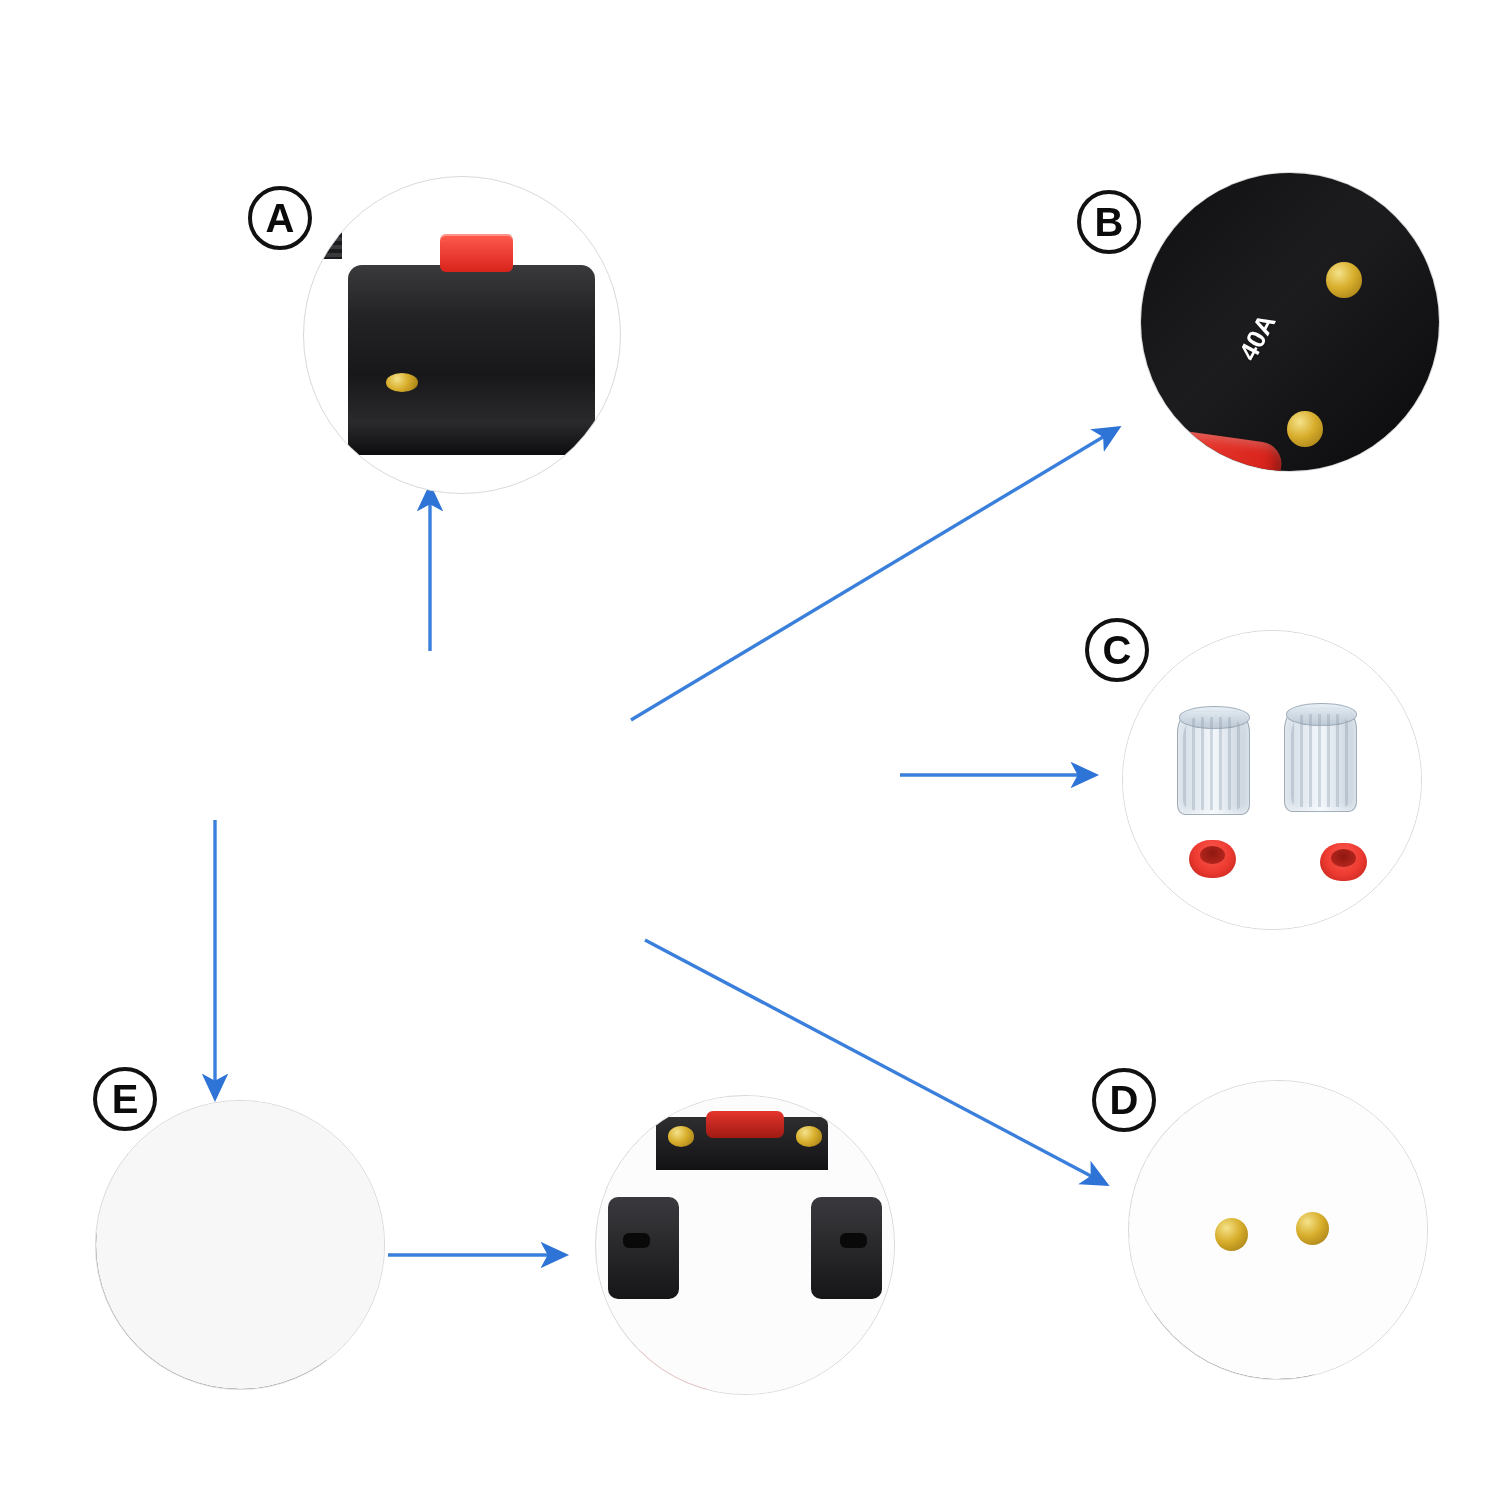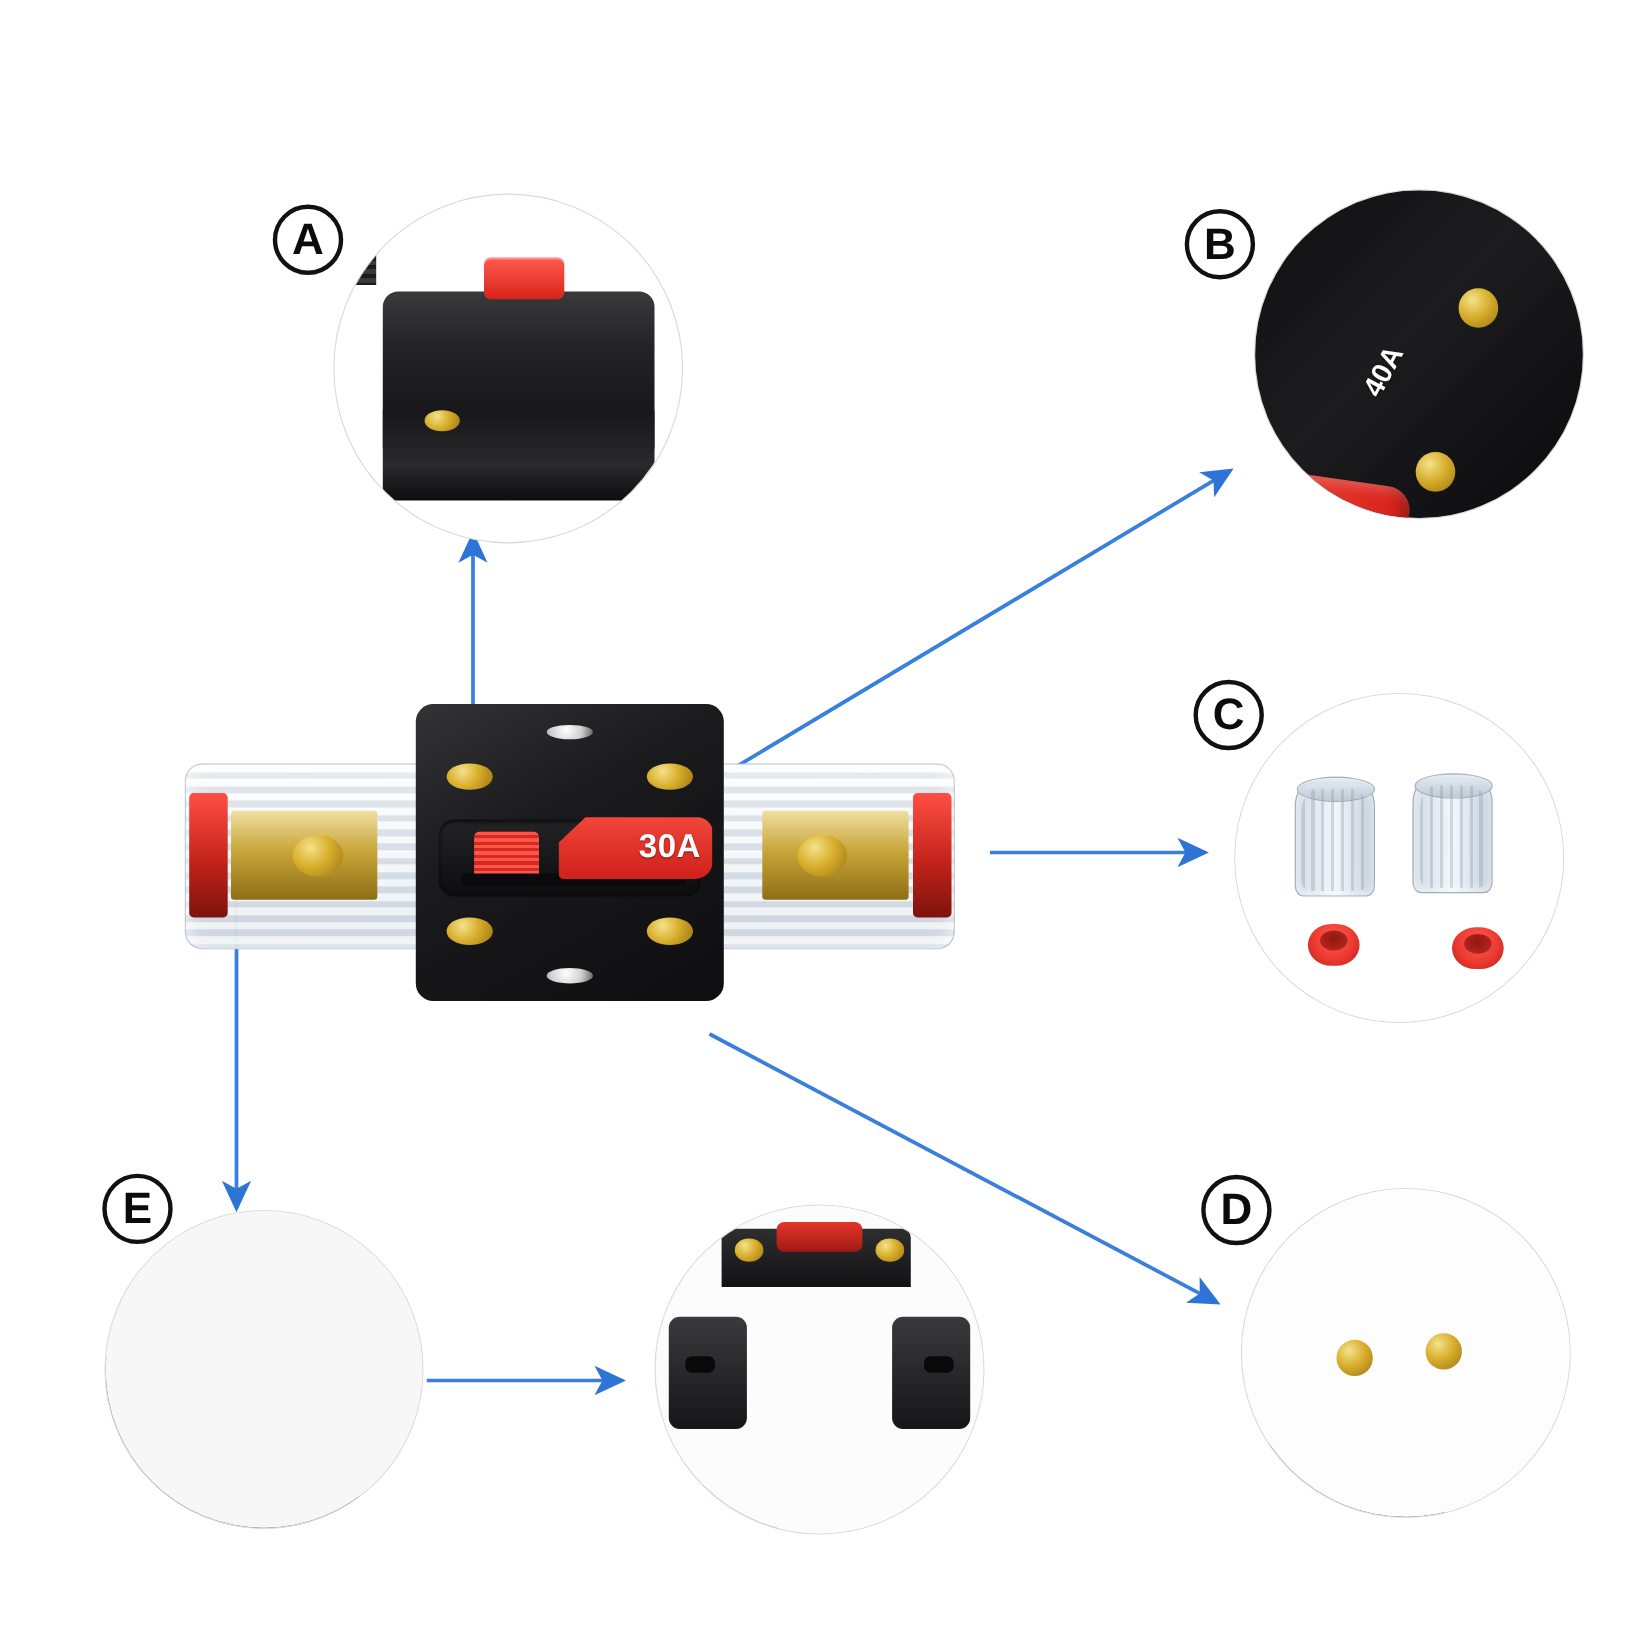--- a/index.html
+++ b/index.html
@@ -379,37 +379,14 @@
       <div class="red redBar"></div>
       <div class="brass sL"></div>
       <div class="brass sR"></div>
       <div class="barrel"></div>
       <div class="nut"></div>
       <div class="redRing"></div>
 
     </div>
   </div>
 
-  <div id="main" style="left:168px;top:640px;width:700px;height:270px;">
-    <div class="clearL"></div>
-    <div class="clearR"></div>
-    <div class="fuseL"></div>
-    <div class="fuseR"></div>
-    <div class="redCapL"></div>
-    <div class="redCapR"></div>
-    <div class="brass postL"></div>
-    <div class="brass postR"></div>
-
-    <div class="blackBody"></div>
-    <div class="mountTop"></div>
-    <div class="mountBot"></div>
-    <div class="brass scr scrTL"></div>
-    <div class="brass scr scrTR"></div>
-    <div class="brass scr scrBL"></div>
-    <div class="brass scr scrBR"></div>
-    <div class="switchWell"></div>
-    <div class="resetBtn"></div>
-    <div class="hook"></div>
-    <div class="lever"></div>
-    <div class="leverLabel">30A</div>
-  </div>
 
 </div>
 
 </body></html>

